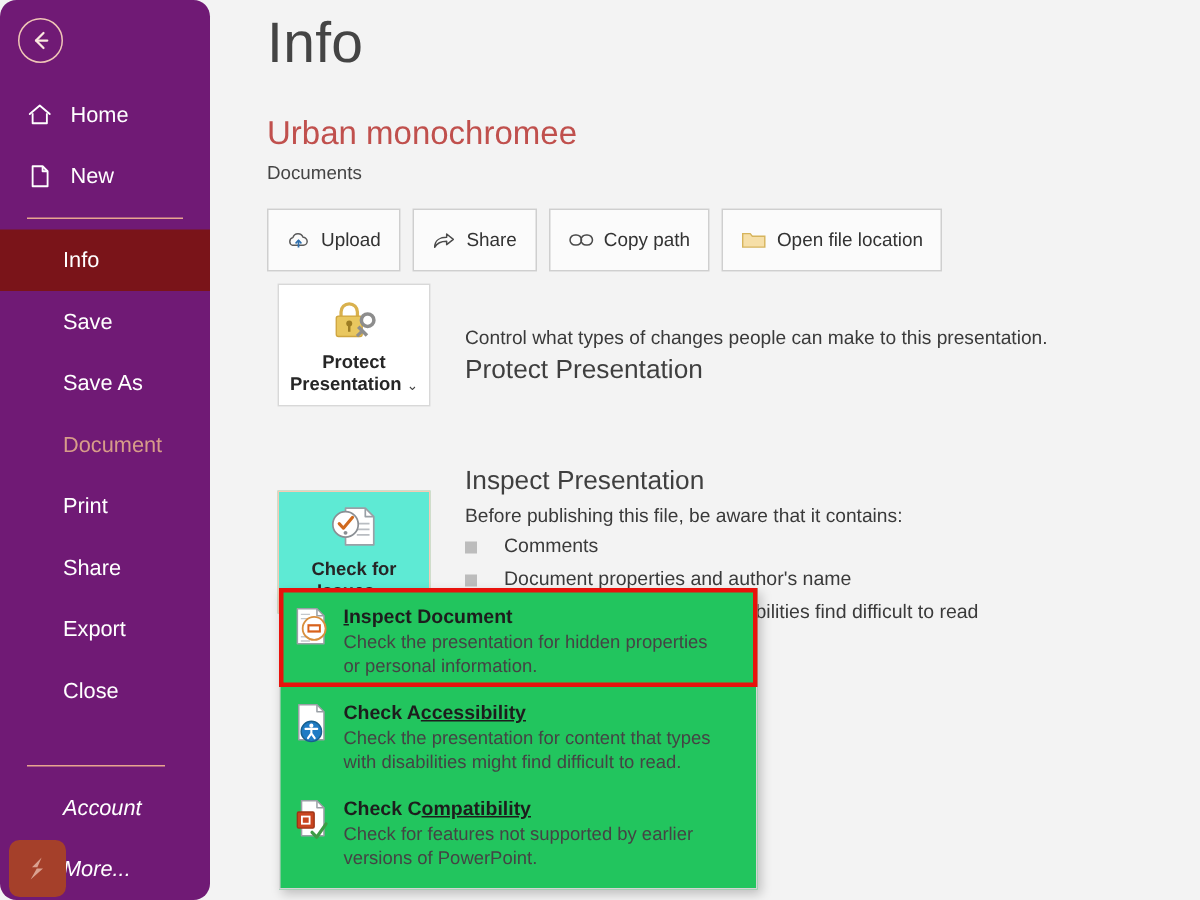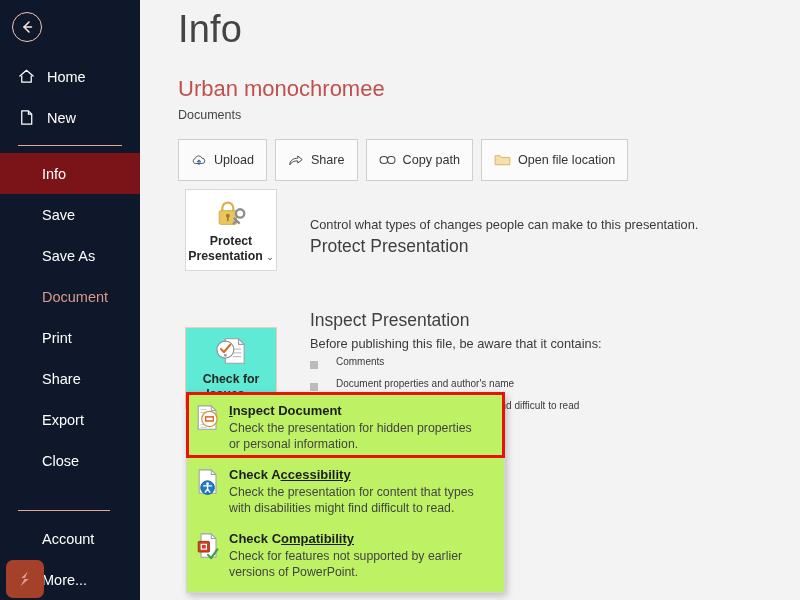--- a/index.html
+++ b/index.html
@@ -8,21 +8,22 @@
     overflow: hidden;
     font-family: "Liberation Sans", sans-serif;
     background: #f3f3f3;
   }
   #app { position: relative; width: 800px; height: 600px; }
 
   
   .sidebar {
     position: absolute; left: 0; top: 0;
     width: 140px; height: 600px;
-    background: #0f172a;
+    background: #701a75;
+    border-radius: 11px;
   }
   .back-btn {
     position: absolute; left: 12px; top: 12px;
     width: 30px; height: 30px;
     border-radius: 50%;
     border: 1.6px solid #f0c6b6;
     display: flex; align-items: center; justify-content: center;
     cursor: pointer;
   }
   .back-btn svg { display: block; }
@@ -43,21 +44,21 @@
   .nav-item .nv-lb { margin-left: 0px; }
   .nav-item.plain .nv-lb { margin-left: 42px; }
   .nav-item.selected {
     background: #7a1419;
   }
   .nav-item.disabled { color: #d79c89; cursor: default; }
   .divider {
     height: 1px; background: #e8a58f;
     margin: 7px 18px 7px 18px;
   }
-  .nav-bottom { position: absolute; bottom: 0px; left: 0; width: 128px; }
+  .nav-bottom { position: absolute; bottom: 0px; left: 0; width: 128px; font-style: italic; }
 
   
   .app-badge {
     position: absolute; left: 6px; bottom: 2px;
     width: 38px; height: 38px;
     border-radius: 7px;
     background: #a5402a;
     display: flex; align-items: center; justify-content: center;
   }
 
@@ -88,21 +89,21 @@
     display: flex; align-items: center;
     gap: 7px;
     padding: 0 12px;
     font-size: 12.6px; color: #333;
     cursor: pointer;
     white-space: nowrap;
   }
   .tb-btn svg { display: block; flex: none; }
   .big-btn {
     position: absolute; left: 45px;
-    width: 92px; height: 82px;
+    width: 102px; height: 82px;
     border: 1px solid #d8d8d8;
     background: #ffffff;
     display: flex; flex-direction: column;
     align-items: center; justify-content: center;
     cursor: pointer;
   }
   .big-btn.hot { background: #5eead4; border-color: #f6cbb4; margin-top: 20px; }
   .big-btn .bb-ico { height: 34px; display: flex; align-items: center; }
   .big-btn .bb-lb {
     margin-top: 4px;
@@ -115,34 +116,34 @@
     position: absolute; left: 170px;
     font-size: 17.5px; color: #3f3f3f; font-weight: 400;
   }
   .sec-desc {
     position: absolute; left: 170px;
     font-size: 12.8px; color: #3a3a3a;
   }
   .bullets { position: absolute; left: 170px; }
   .bullet {
     display: flex; align-items: flex-start;
-    font-size: 10px; color: #3a3a3a;
+    font-size: 13px; color: #3a3a3a;
     height: 22px;
   }
   .bullet .bsq {
     width: 8px; height: 8px; background: #bcbcbc;
     margin-right: 18px; margin-top: 5px; flex: none;
   }
 
   
   .menu {
     position: absolute;
     left: 186px; top: 392px;
     width: 319px;
-    background: #bef264;
+    background: #22c55e;
     border: 1px solid #d4d4d4;
     box-shadow: 2px 3px 7px rgba(0,0,0,.22);
     padding: 3px 0 4px 0;
     z-index: 20;
   }
   .mi {
     display: flex;
     padding: 7px 10px 8px 8px;
     cursor: pointer;
   }

